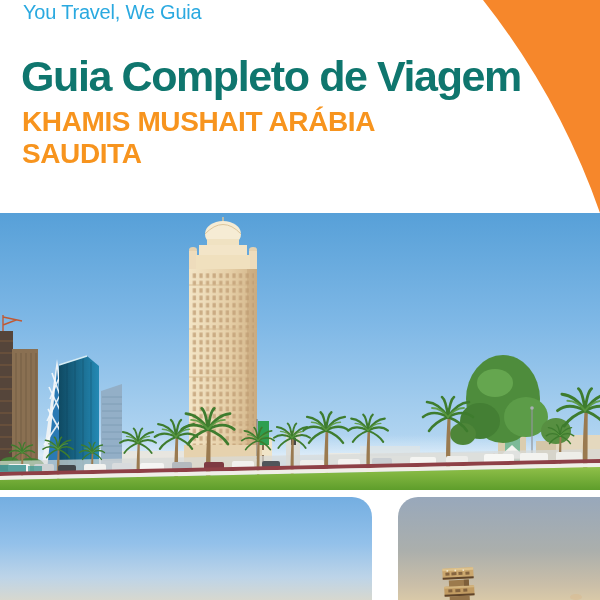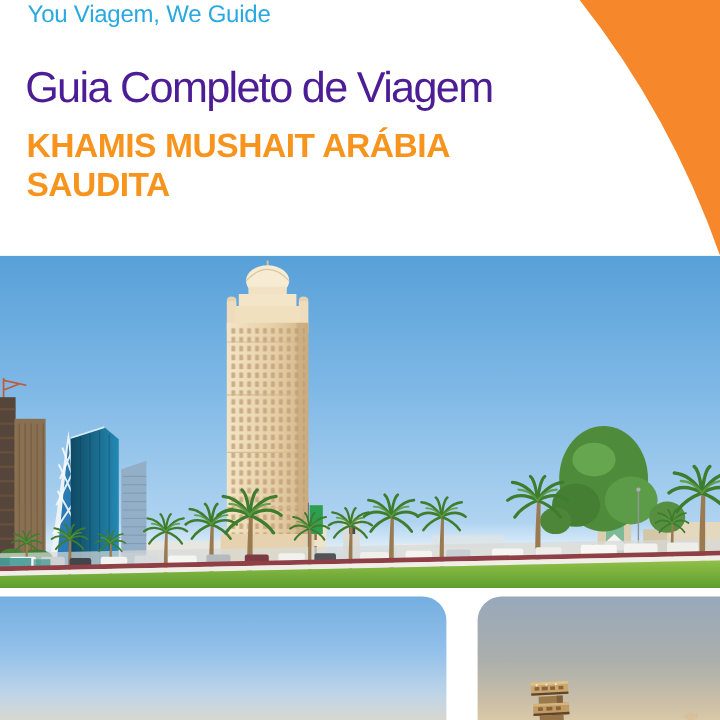--- a/index.html
+++ b/index.html
@@ -7,21 +7,21 @@
     position:relative;width:600px;height:600px;background:#ffffff;
     overflow:hidden;font-family:"Liberation Sans",sans-serif;
   }
   .corner{position:absolute;top:0;right:0;width:117px;height:213px;display:block;}
   .tagline{
     position:absolute;left:23px;top:1px;
     font-size:20px;letter-spacing:-0.2px;color:#2AA9E0;font-weight:400;
   }
   .title{
     position:absolute;left:21px;top:52px;margin:0;
-    font-size:36px;letter-spacing:-1.4px;color:#4c1d95;font-weight:400;
+    font-size:43px;letter-spacing:-1.4px;color:#0f766e;font-weight:700;
   }
   .subtitle{
     position:absolute;left:22px;top:106px;margin:0;max-width:440px;
     font-size:28px;line-height:32px;letter-spacing:-0.4px;color:#F7941E;font-weight:700;
   }
   .main-photo{
     position:absolute;left:0;top:213px;width:600px;height:277px;overflow:hidden;
   }
   .main-photo svg{display:block;}
   .photo-bl{
@@ -38,21 +38,21 @@
 </style>
 </head>
 <body>
 
 <div class="page">
 
   <svg class="corner" viewBox="0 0 117 213" aria-hidden="true">
     <path d="M0,0 A737,737 0 0 1 117,213 L117,0 Z" fill="#F6872B"></path>
   </svg>
 
-  <div class="tagline">You Viagem, We Guide</div>
+  <div class="tagline">You Travel, We Guia</div>
   <h1 class="title">Guia Completo de Viagem</h1>
   <h2 class="subtitle">KHAMIS MUSHAIT ARÁBIA SAUDITA</h2>
 
   <div class="main-photo" role="img" aria-label="Khamis Mushait city skyline: tall beige tower with dome, blue glass buildings, construction towers, palm trees, parked cars, low wall and green lawn under blue sky">
     <svg width="600" height="277" viewBox="0 0 600 277">
       <defs>
         <linearGradient id="skyG" x1="0" y1="0" x2="0" y2="1">
           <stop offset="0" stop-color="#57A0D8"></stop>
           <stop offset="0.4" stop-color="#7FB8E6"></stop>
           <stop offset="0.75" stop-color="#A9D0EF"></stop>

